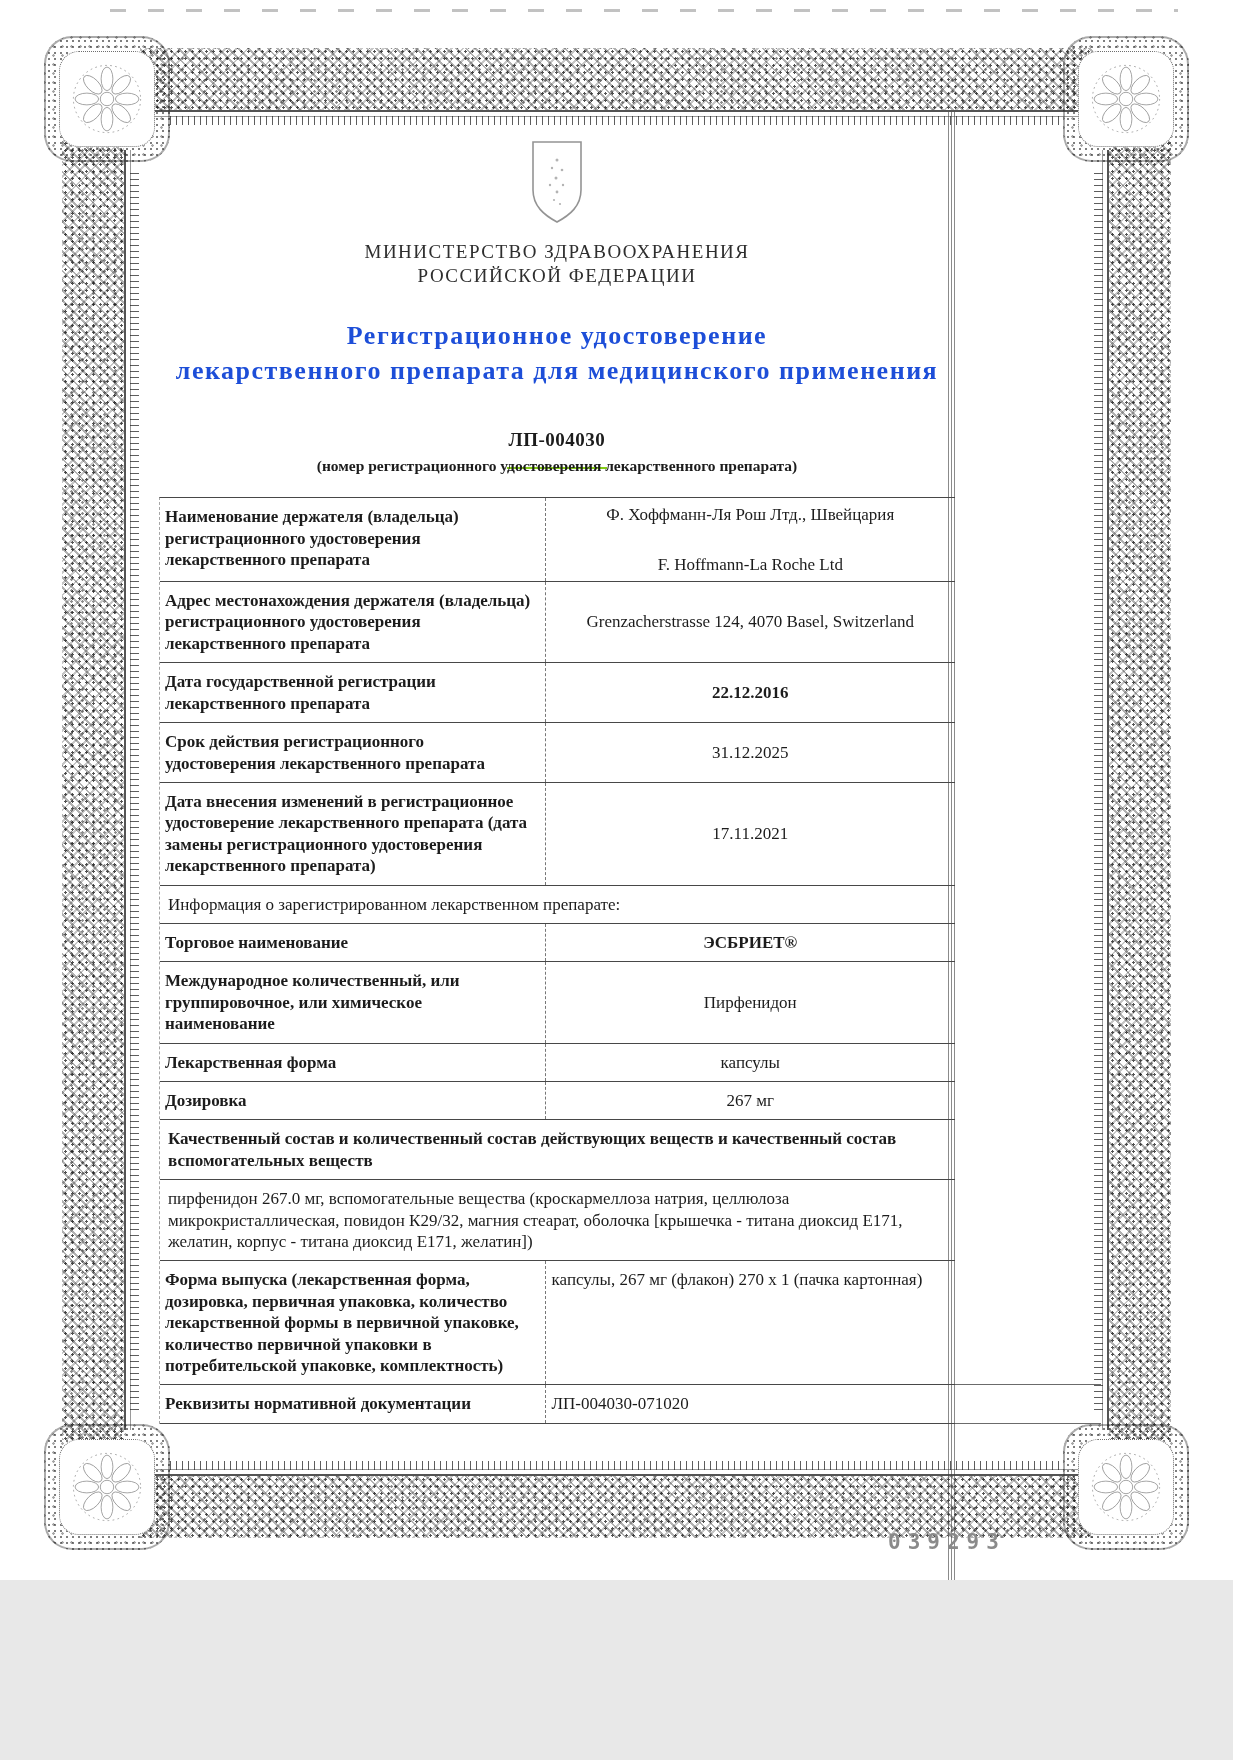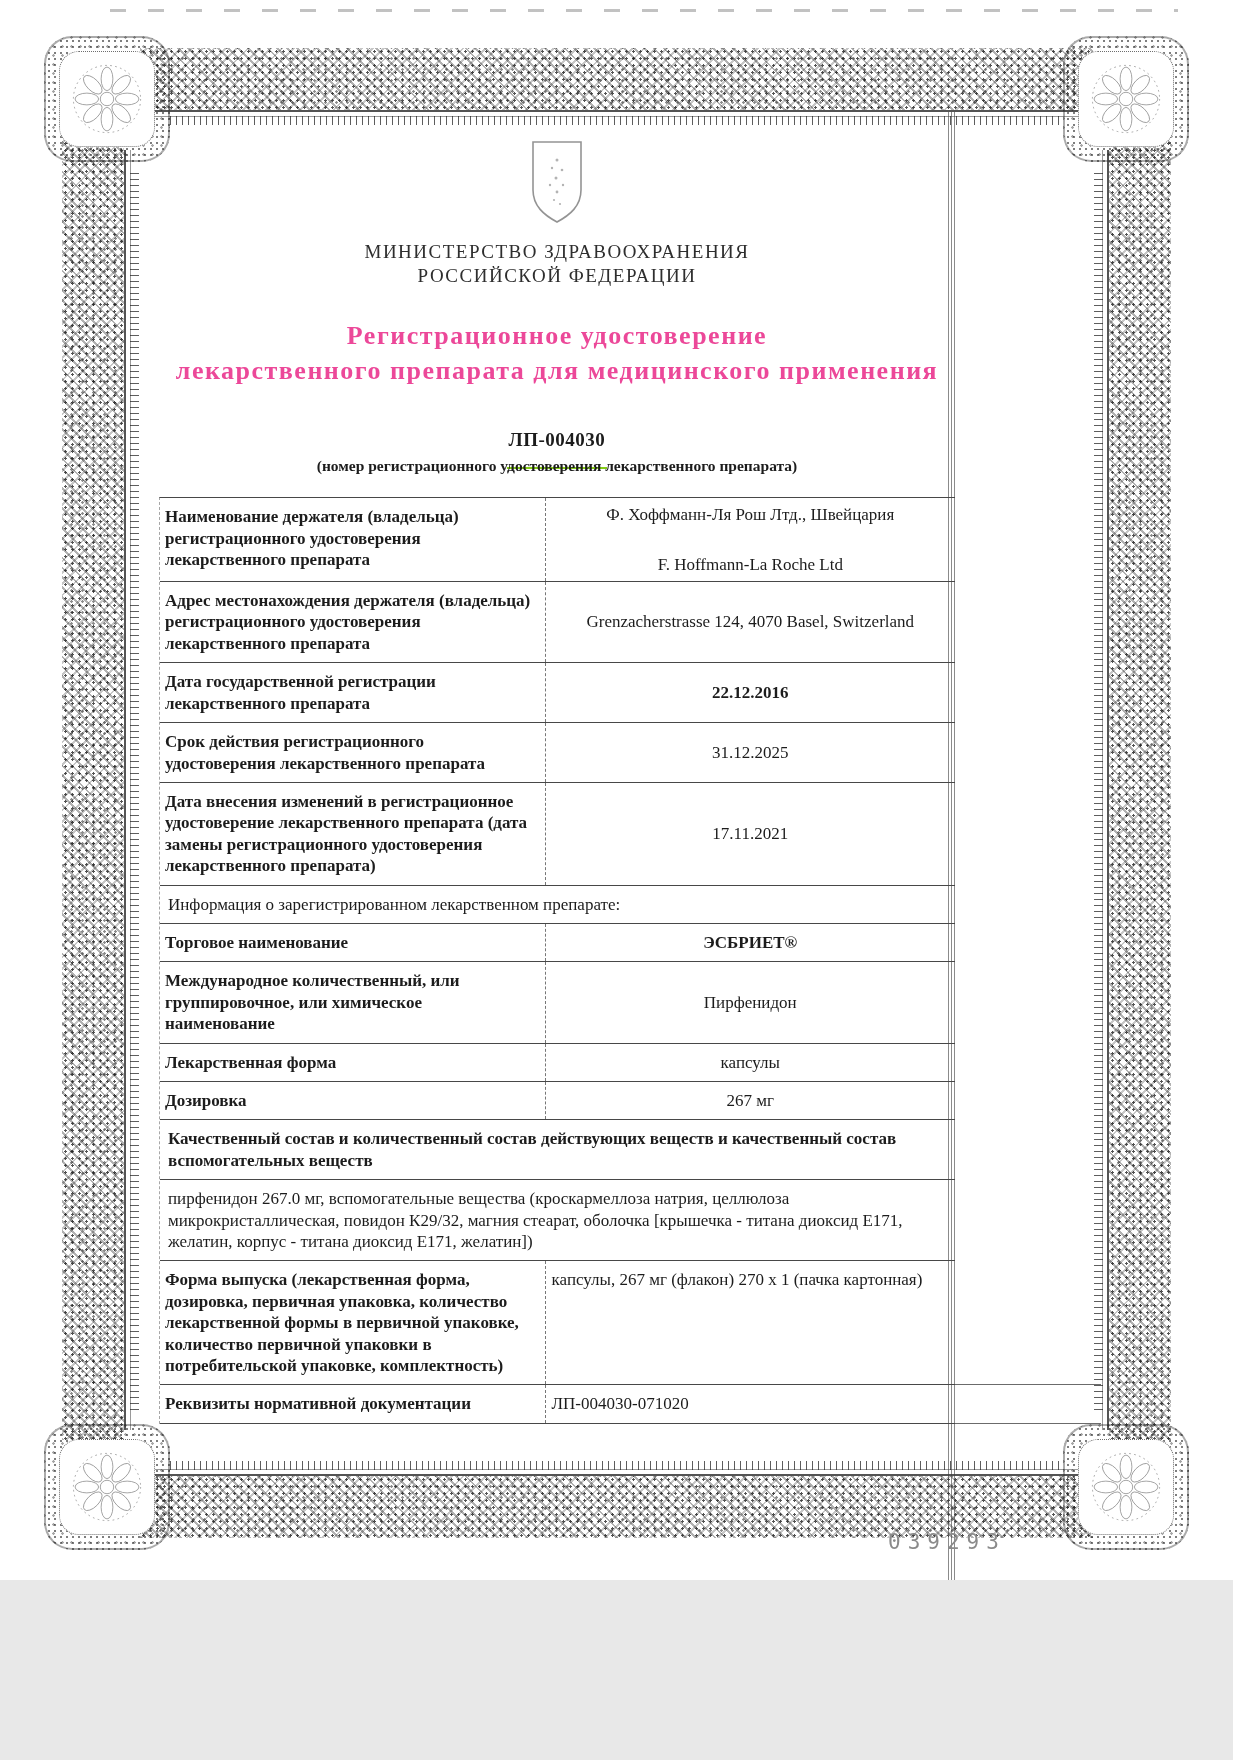--- a/index.html
+++ b/index.html
@@ -47,21 +47,21 @@
     background-size:6px 6px,9px 9px;background-position:0 0,3px 4px;}
   .medallion .inner{position:absolute;inset:13px;background:#fff;border-radius:20px;
     border:1px dotted #6e6e6e;display:flex;align-items:center;justify-content:center;}
   .med-tl{left:44px;top:36px;} .med-tr{right:44px;top:36px;}
   .med-bl{left:44px;bottom:30px;} .med-br{right:44px;bottom:30px;}
 
   
   .content{position:absolute;left:137px;top:138px;width:840px;}
   .emblem-wrap{text-align:center;margin-bottom:10px;}
   .ministry{ text-align:center;font-size:19px;letter-spacing:1.5px;color:#2e2e2e;line-height:1.25;}
-  .title{ text-align:center;font-weight:bold;font-size:26px;letter-spacing:1.5px;color:#ec4899;
+  .title{ text-align:center;font-weight:bold;font-size:26px;letter-spacing:1.5px;color:#1d4ed8;
           line-height:1.38;margin-top:30px;}
   .regnum{ text-align:center;font-weight:bold;font-size:19px;margin-top:40px;letter-spacing:.5px;}
   .regnum span{border-bottom:2px solid #84cc16;padding:0 2px 17px;}
   .regnum-caption{text-align:center;font-size:15.5px;margin-top:6px;font-weight:bold;}
 
   
   .doc-table{width:795px;margin:22px auto 0;border-top:1px solid #474747;
     border-left:1px dashed rgba(95,95,95,.55);font-size:17px;line-height:1.26;}
   .row{display:flex;border-bottom:1px solid #474747;position:relative;}
   .cl{width:48.5%;padding:8px 10px 8px 5px;font-weight:bold;box-sizing:border-box;
@@ -75,21 +75,21 @@
   .v-bold{font-weight:bold;}
   .ext::after{content:"";position:absolute;right:-146px;bottom:-1px;width:146px;height:1px;
       background:rgba(70,70,70,.8);}
 
   
   .margin-rule{position:absolute;left:948px;top:112px;height:1542px;width:7px;opacity:.7;
     background:repeating-linear-gradient(90deg,rgba(60,60,60,.85) 0 1px,transparent 1px 3px);}
 
   
   .serial{position:absolute;left:888px;top:1530px;font-family:"DejaVu Sans Mono", monospace;
-    font-size:21px;letter-spacing:7px;color:#8a8a8a;}
+    font-size:21px;letter-spacing:7px;color:#8a8a8a;font-weight:bold;}
 </style>
 </head>
 <body>
 
 <div class="page">
 
   <div class="scan-artifact"></div>
 
   <div class="band band-top"></div>
   <div class="band band-bottom"></div>

